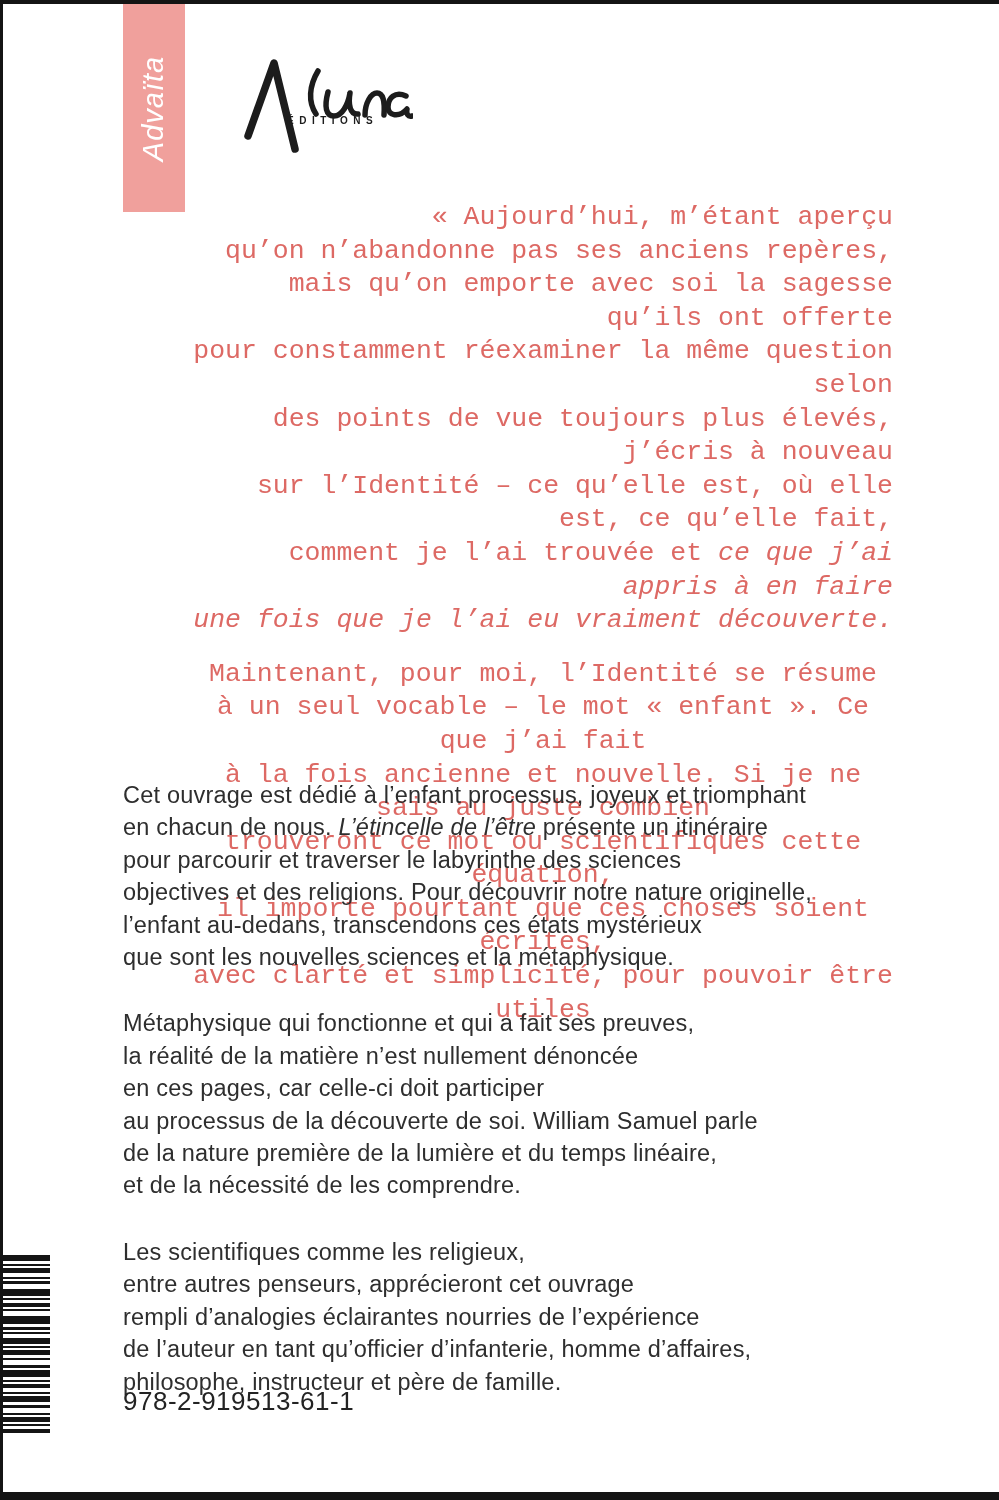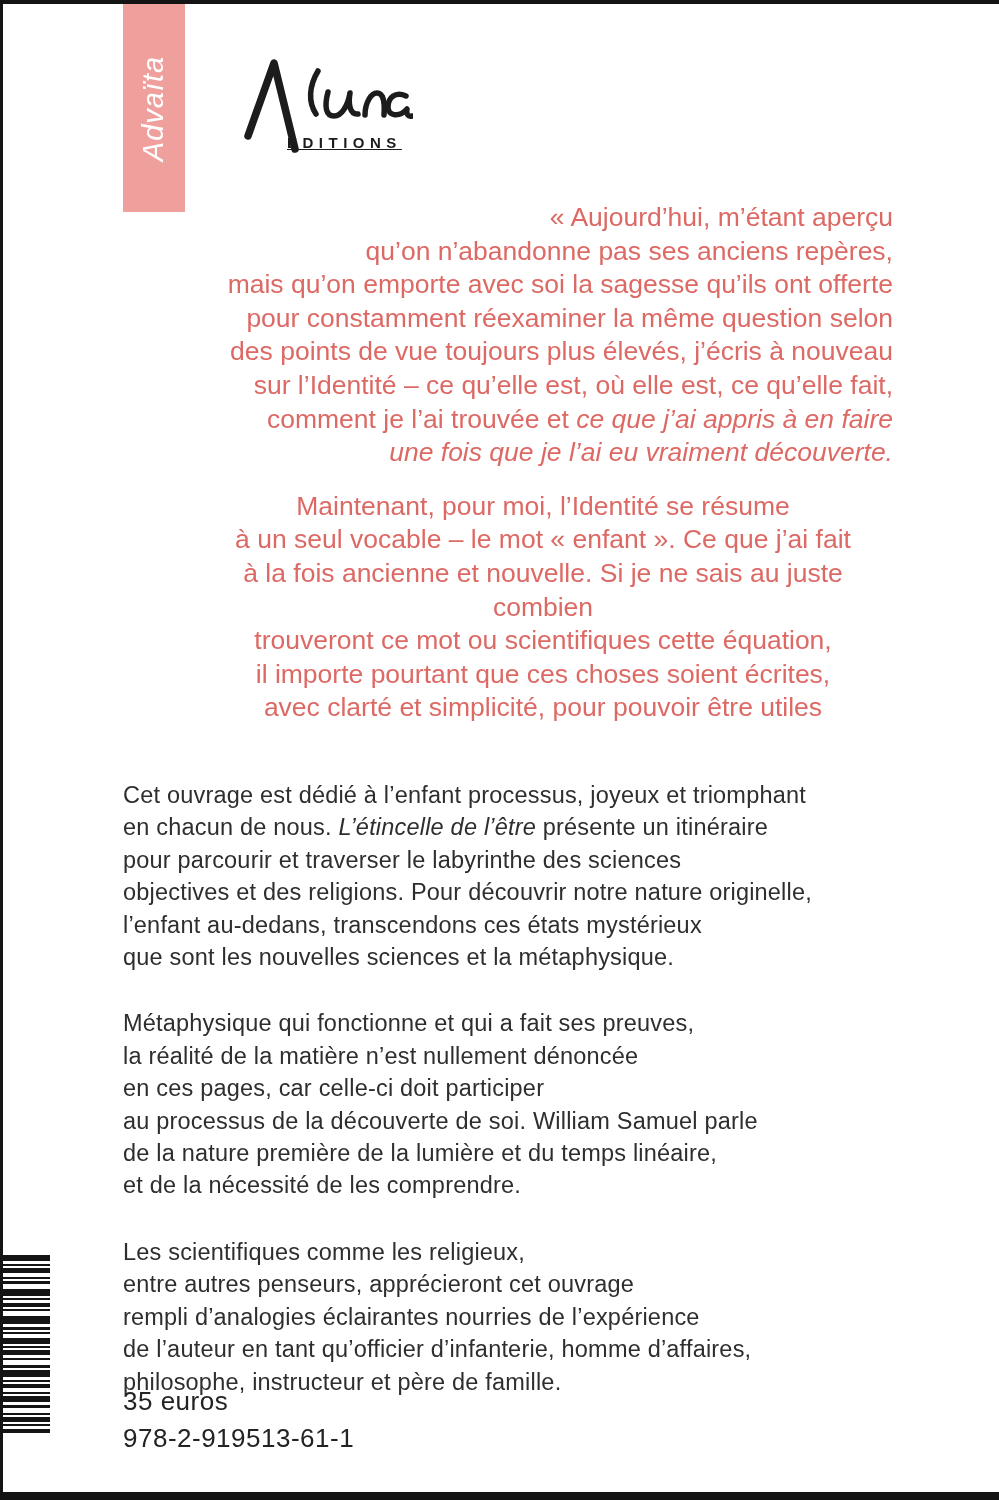--- a/index.html
+++ b/index.html
@@ -28,31 +28,31 @@
     font-size:29px;
     font-style:italic;
     letter-spacing:1px;
     font-family:"Liberation Sans",sans-serif;
   }
 
   
   .logo{position:absolute;left:243px;top:56px;width:170px;height:100px;}
   .logo svg{display:block;}
   .editions{
-    position:absolute;left:44px;top:78px;
-    font-size:15px;font-weight:bold;letter-spacing:5.5px;
-    color:#1c1c1c;white-space:nowrap;text-decoration:underline;
+    position:absolute;left:44px;top:59px;
+    font-size:10px;font-weight:bold;letter-spacing:5.5px;
+    color:#1c1c1c;white-space:nowrap;
   }
 
   
   .quote{
     position:absolute;right:106px;top:201px;width:700px;
     text-align:right;
     color:var(--quote-red,#dd6964);
-    font-family:Liberation Sans, sans-serif;
+    font-family:Liberation Mono, monospace;
     font-size:26.5px;
     line-height:33.6px;
   }
   .quote .qpara + .qpara{margin-top:20px;text-align:center;}
   .it{font-style:italic;margin-top:20px;}
   .bd{font-weight:normal;}
 
   
   .desc{
     position:absolute;left:123px;top:779px;width:760px;
@@ -167,17 +167,16 @@
     <rect x="0" y="137" width="50" height="2"></rect>
     <rect x="0" y="141" width="50" height="6"></rect>
     <rect x="0" y="150" width="50" height="3"></rect>
     <rect x="0" y="158" width="50" height="2"></rect>
     <rect x="0" y="162" width="50" height="5"></rect>
     <rect x="0" y="169" width="50" height="2"></rect>
     <rect x="0" y="174" width="50" height="4"></rect>
   </svg>
 
   <div class="price-block">
-    <div>35 euros</div>
     <div>978-2-919513-61-1</div>
   </div>
 
 </div>
 
 </body></html>

